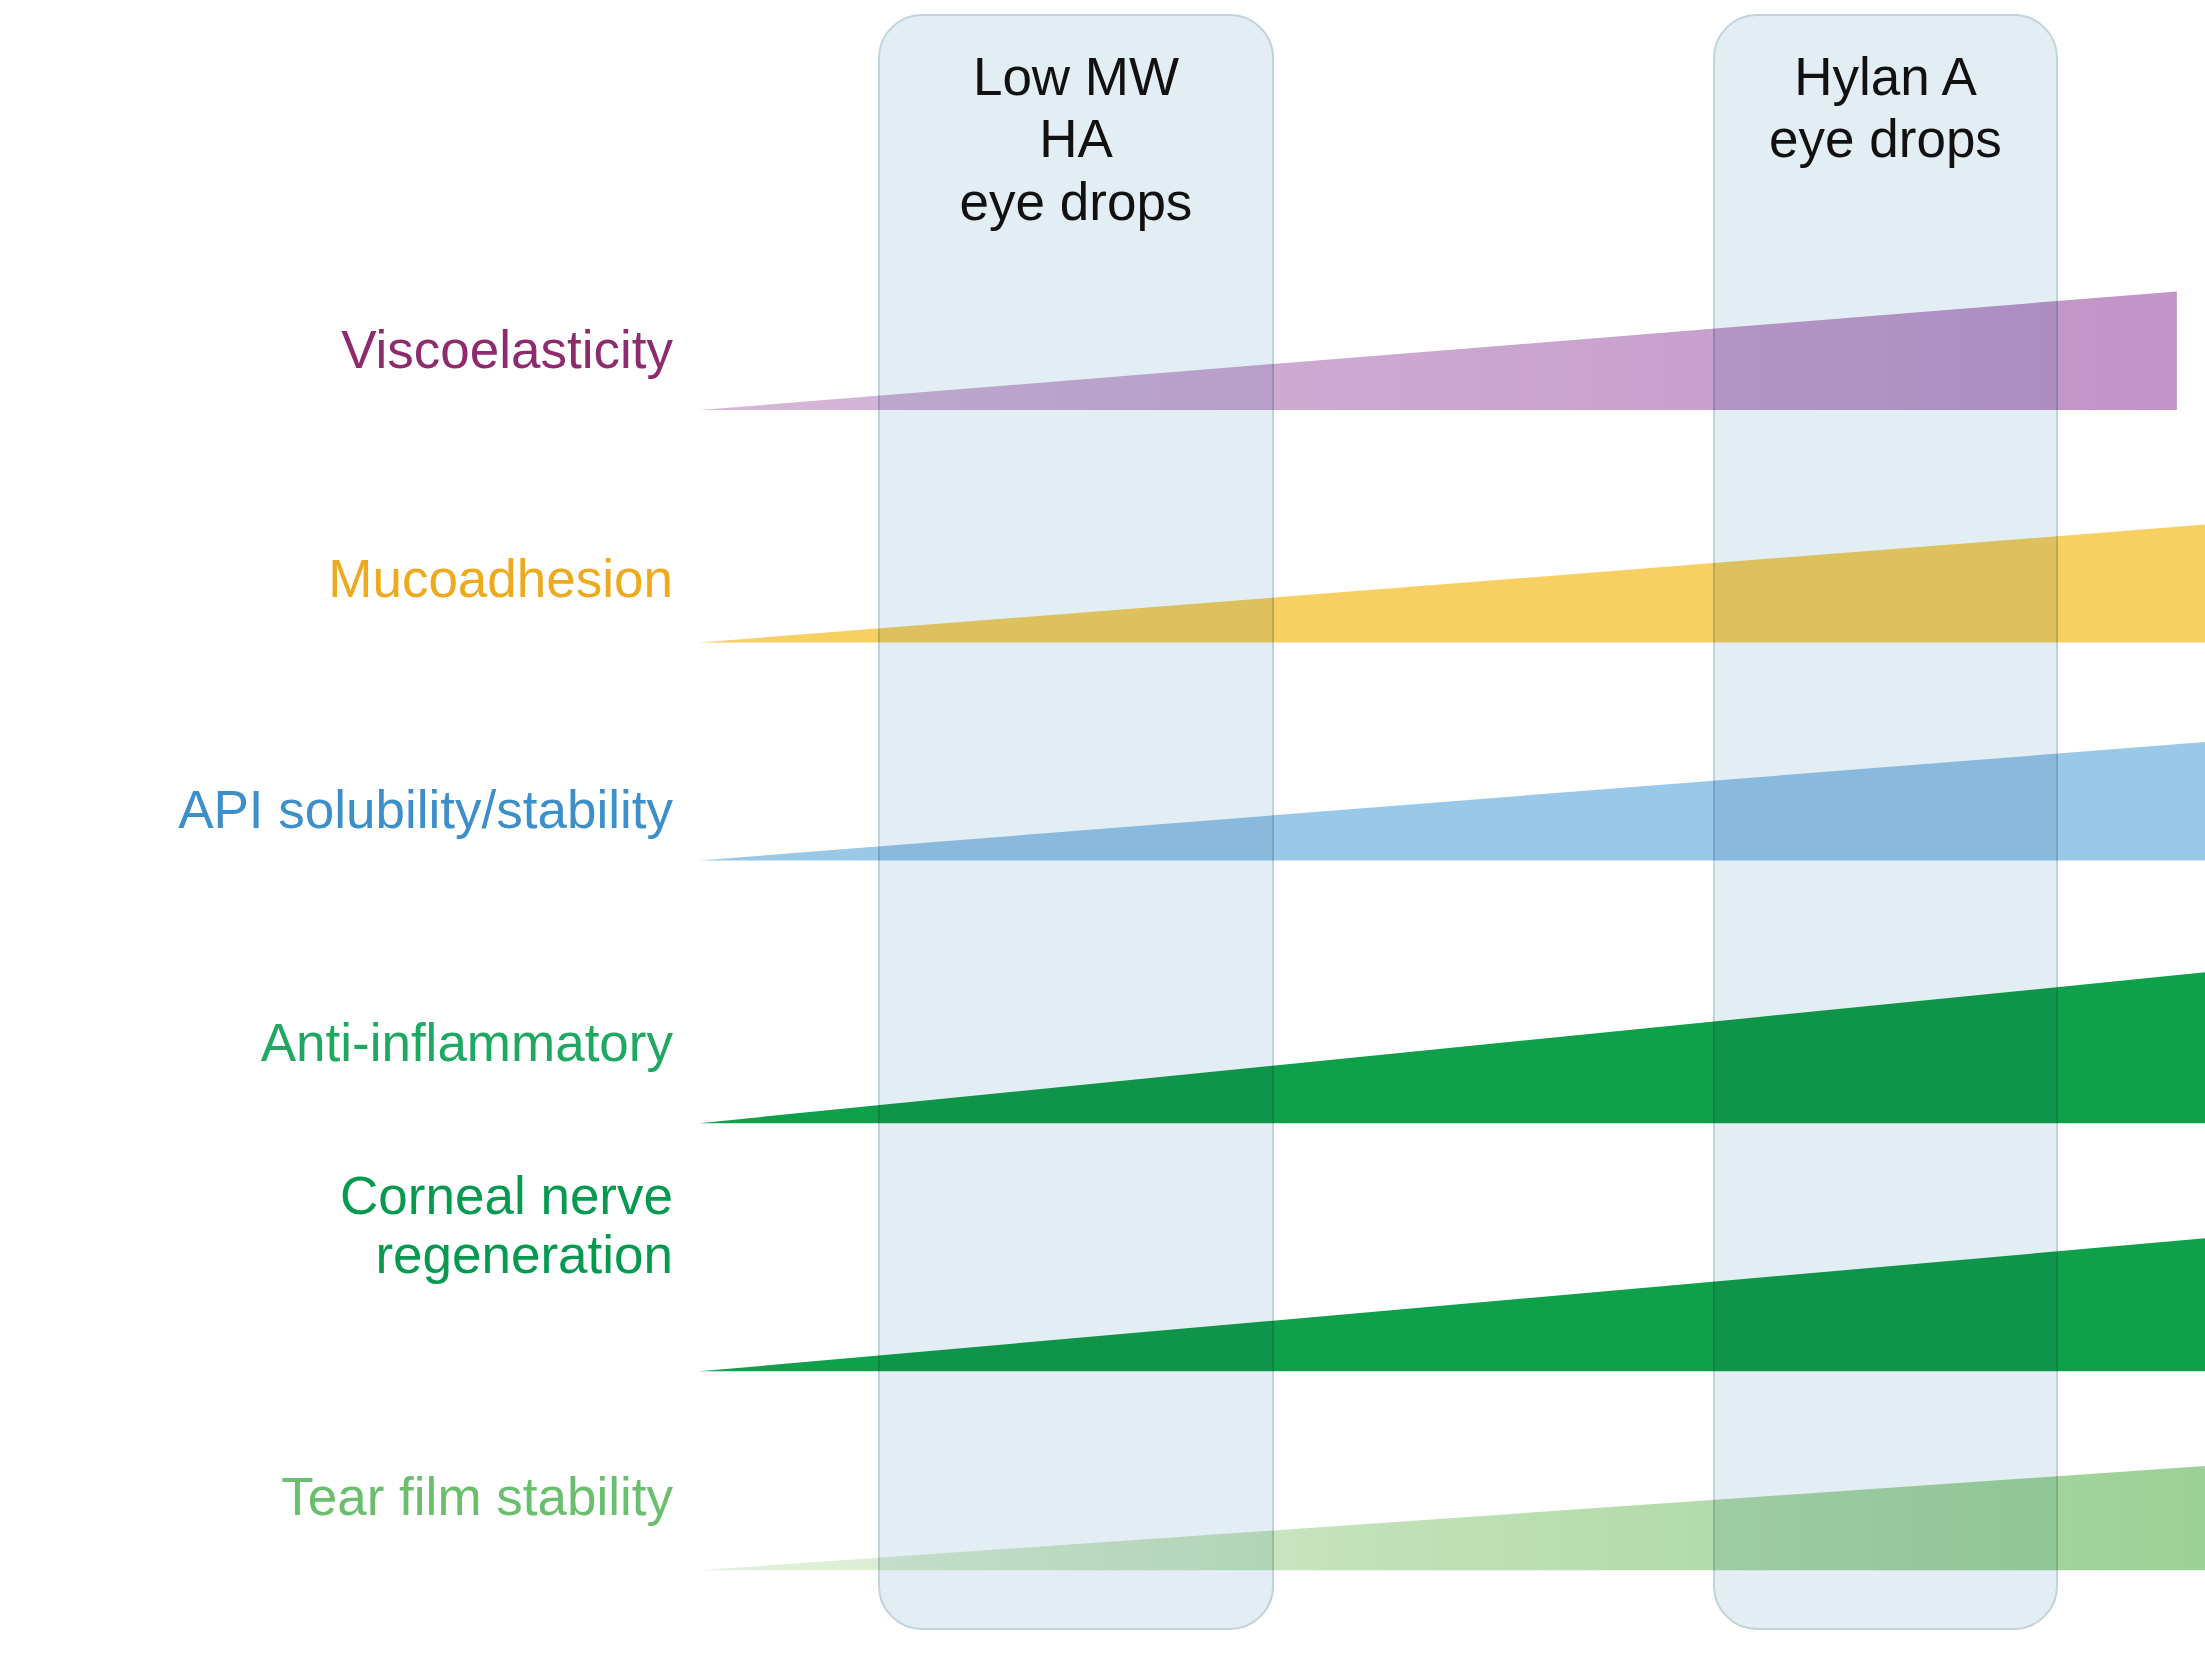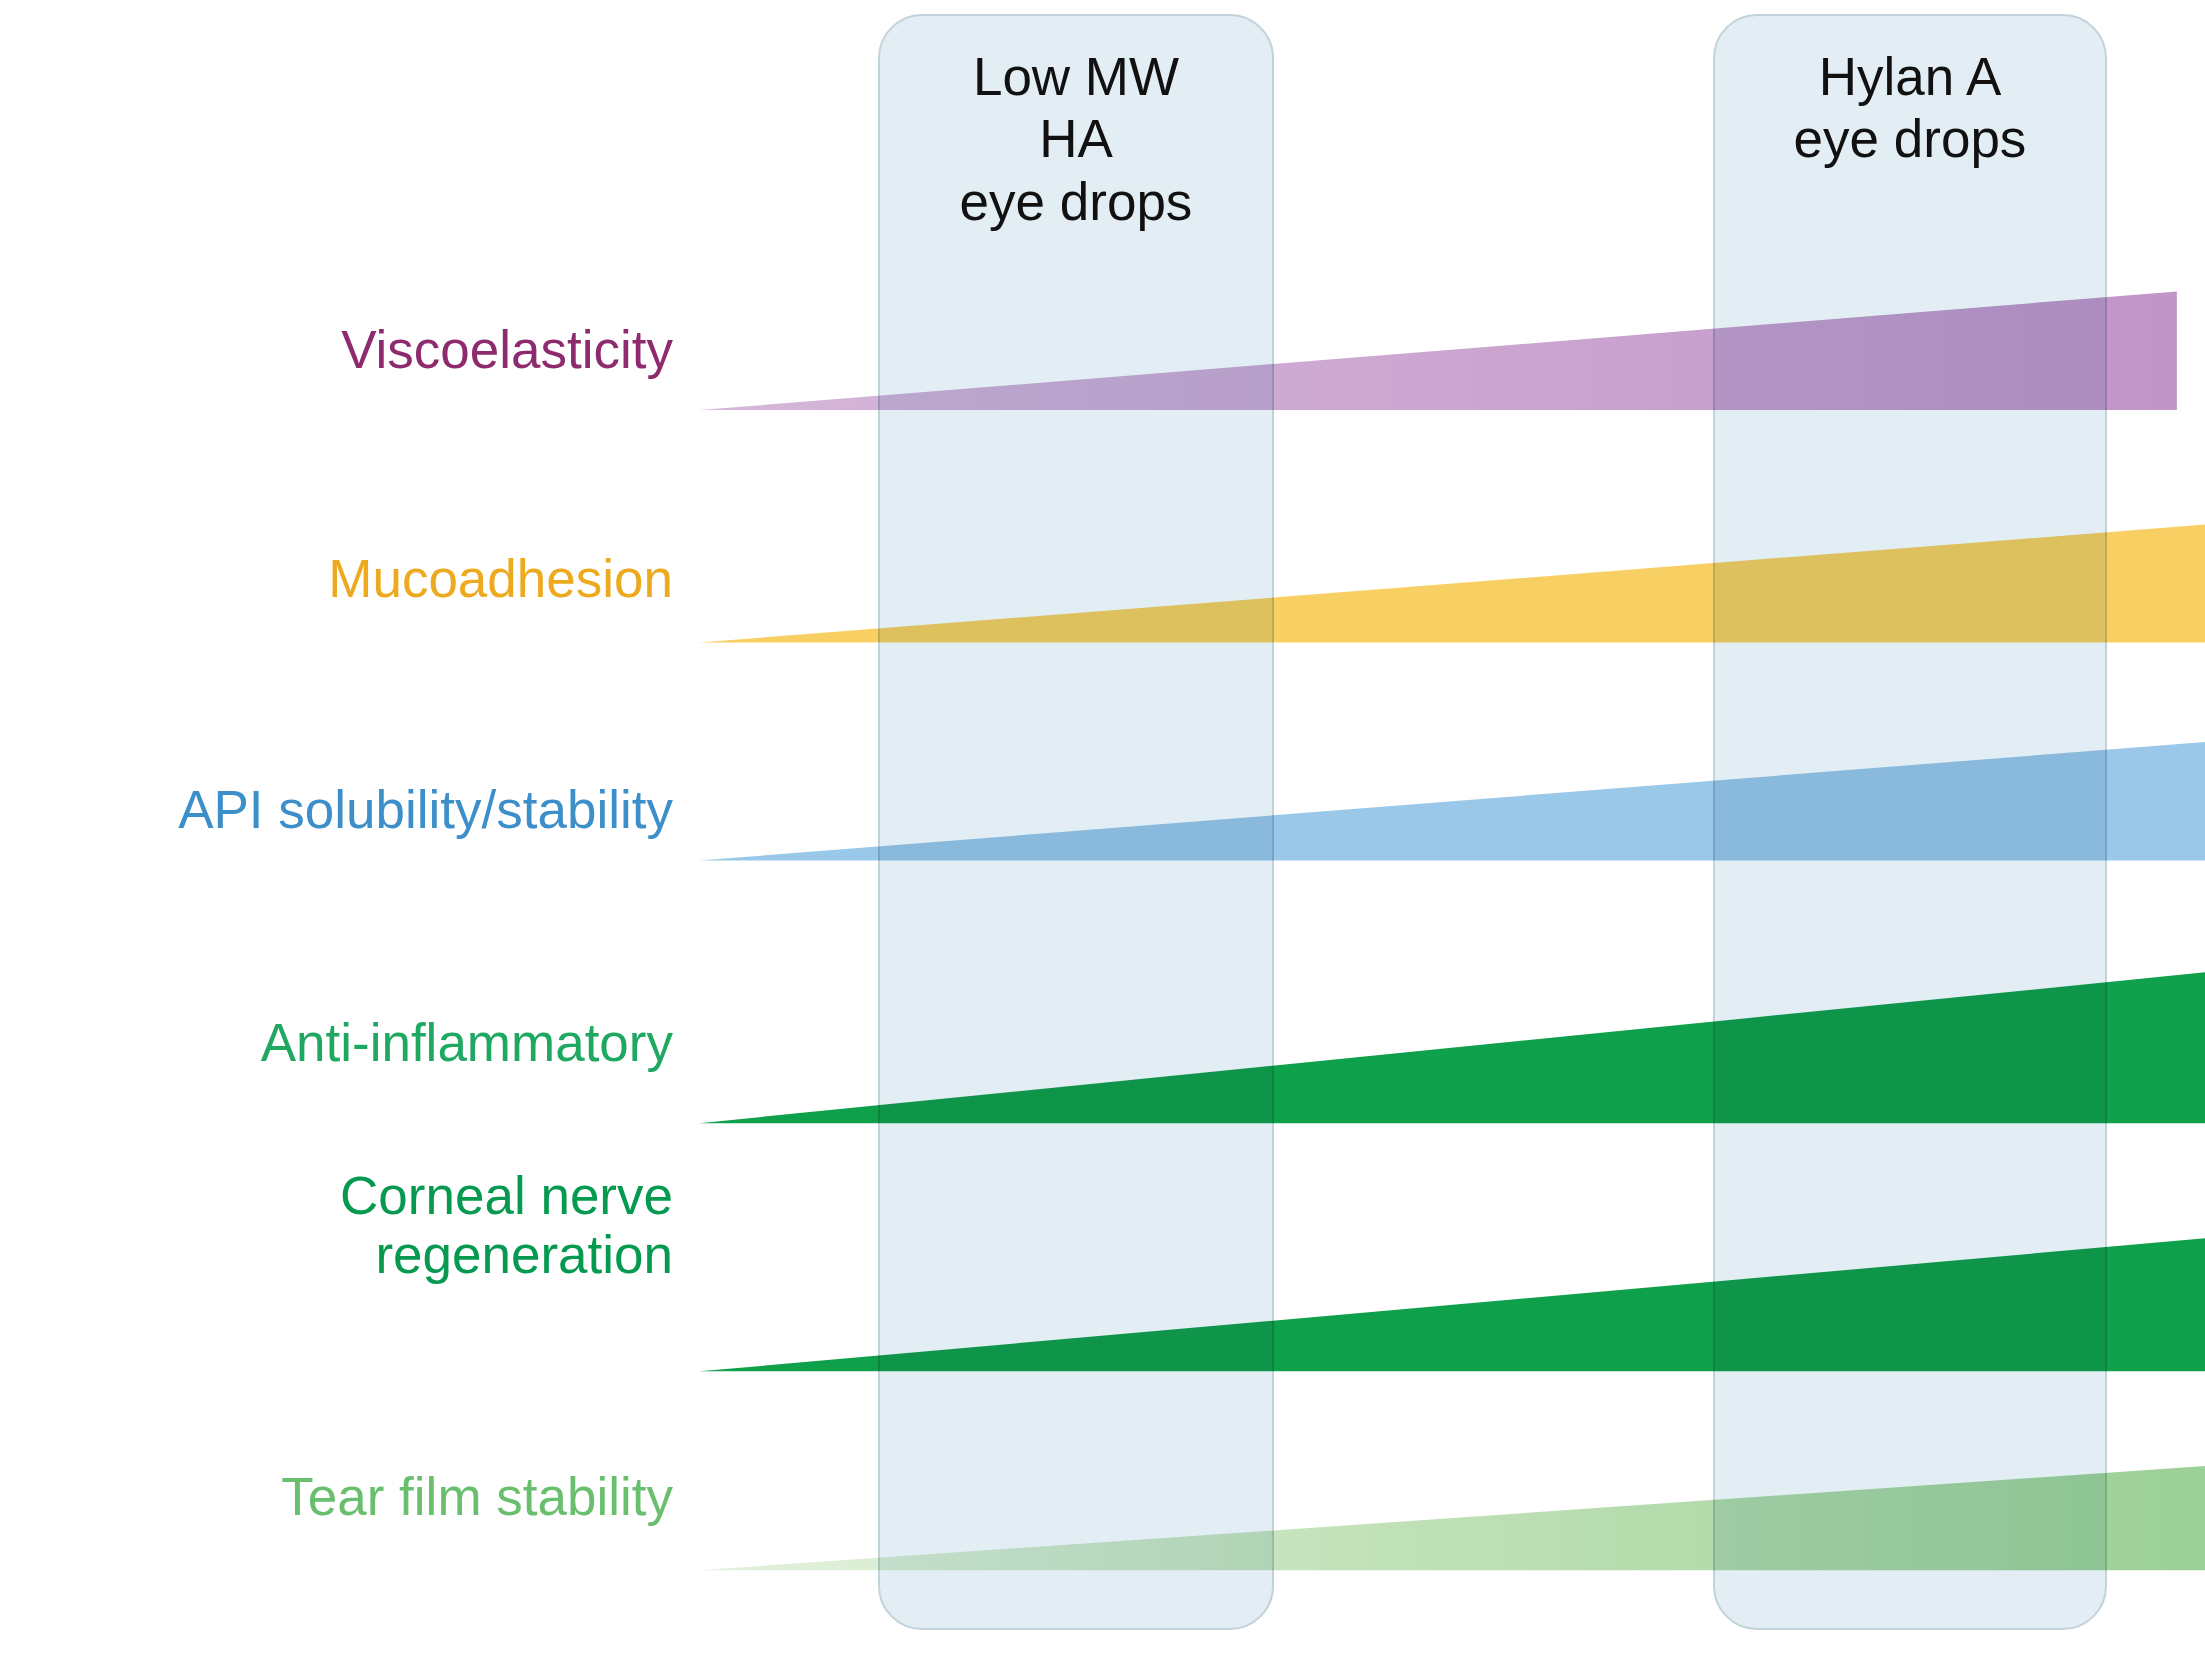--- a/index.html
+++ b/index.html
@@ -36,21 +36,21 @@
     right: 0;
     top: 30px;
     text-align: center;
     color: #111111;
     font-size: 53px;
     line-height: 1.18;
     font-family: "Liberation Sans", sans-serif;
     white-space: pre-line;
   }
   #panel-lowmw { left: 878px; width: 396px; }
-  #panel-hylan { left: 1713px; width: 394px; }
+  #panel-hylan { left: 1713px; width: 345px; }
 
   
   .row-label {
     position: absolute;
     right: 1532px; 
     width: 686px;
     text-align: right;
     font-size: 53px;
     line-height: 1.12;
     font-family: "Liberation Sans", sans-serif;

